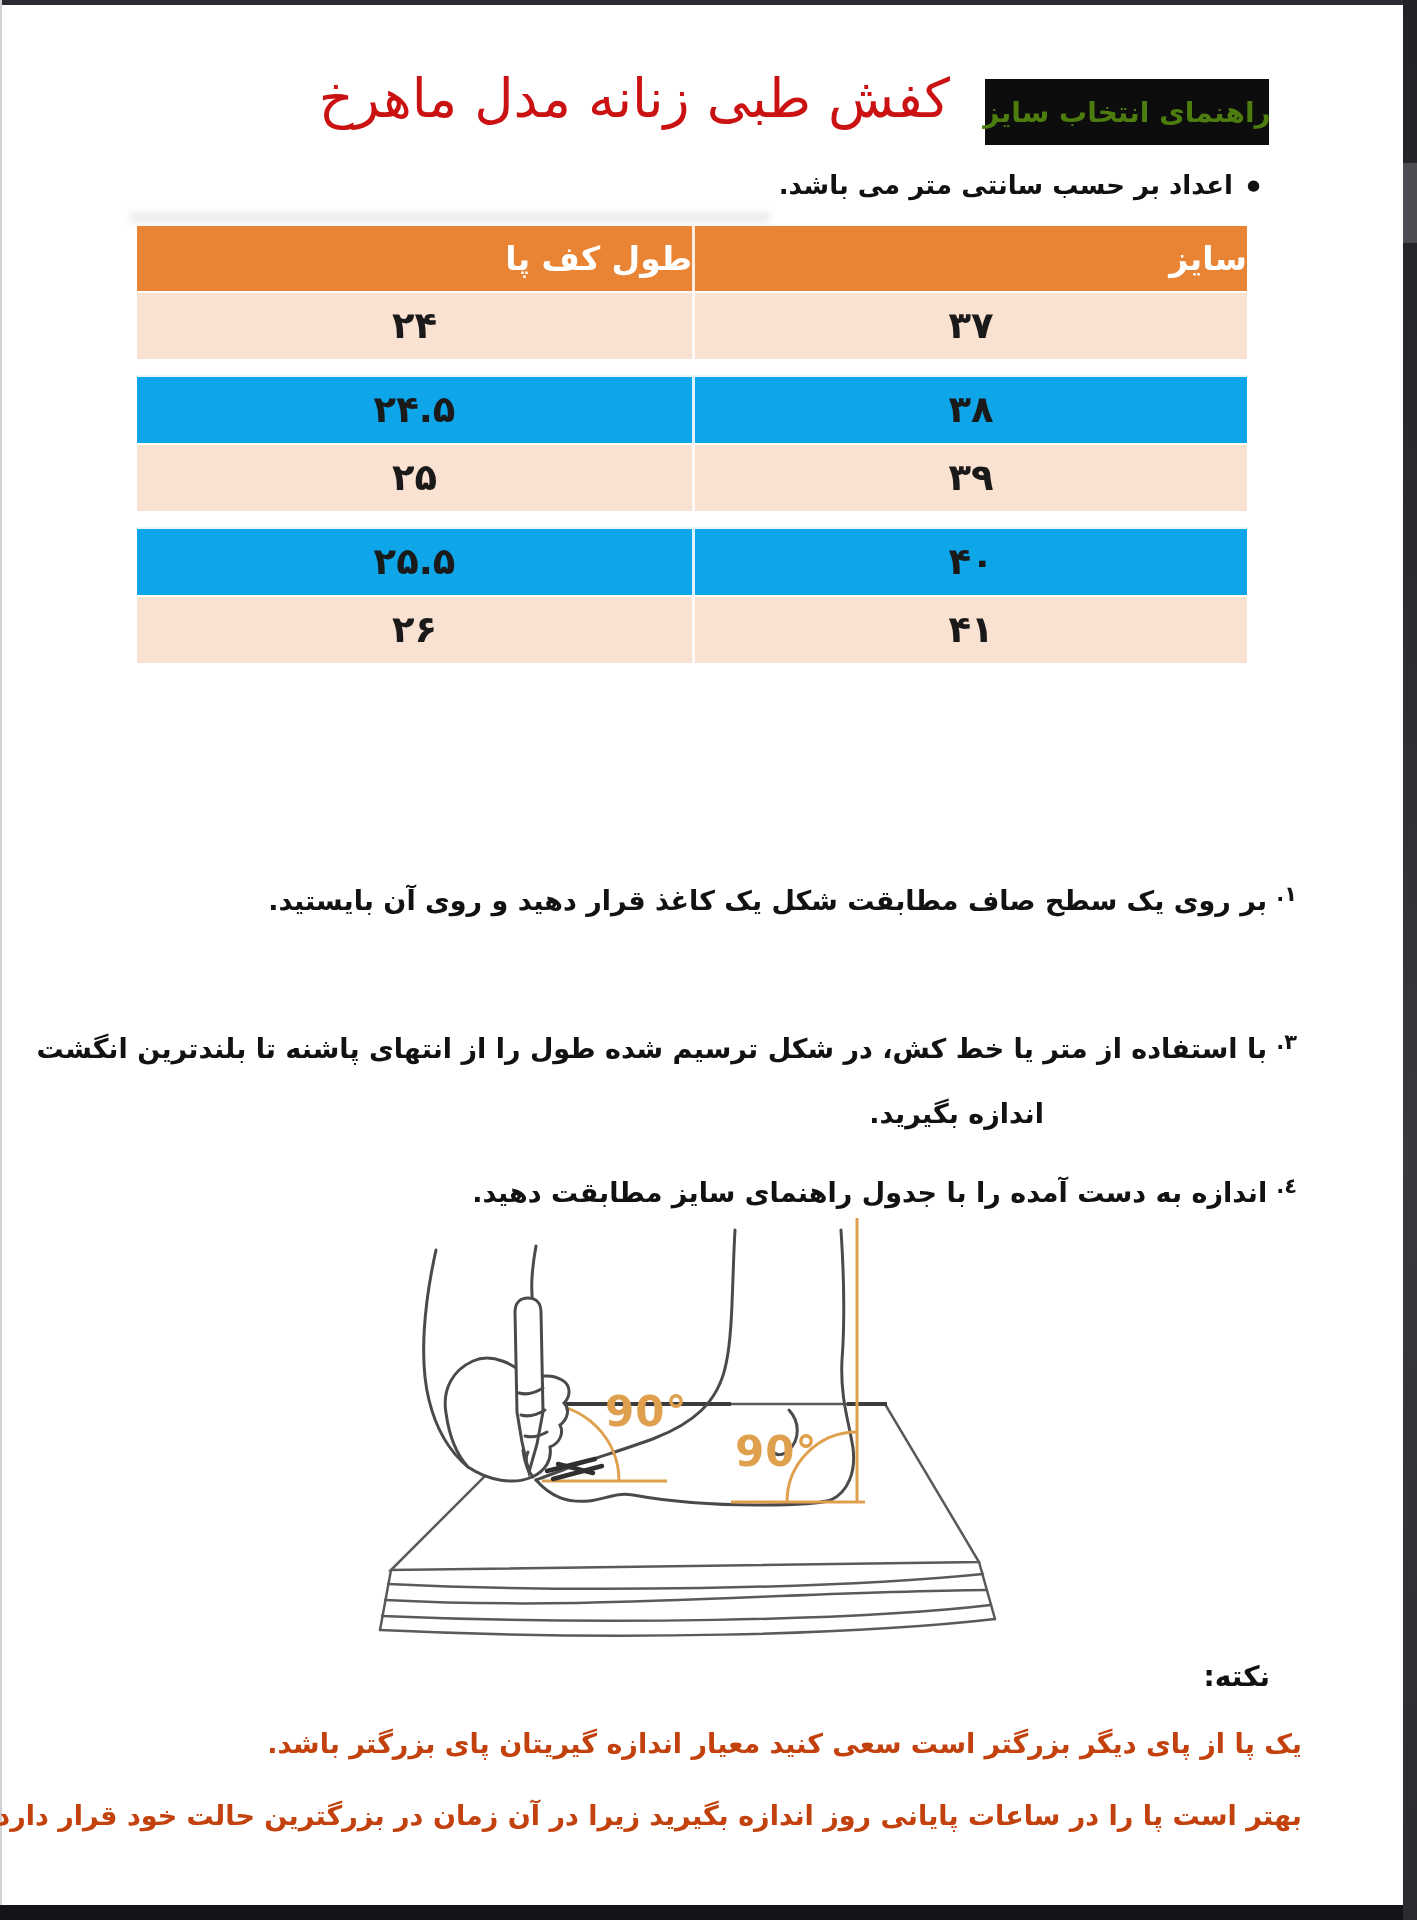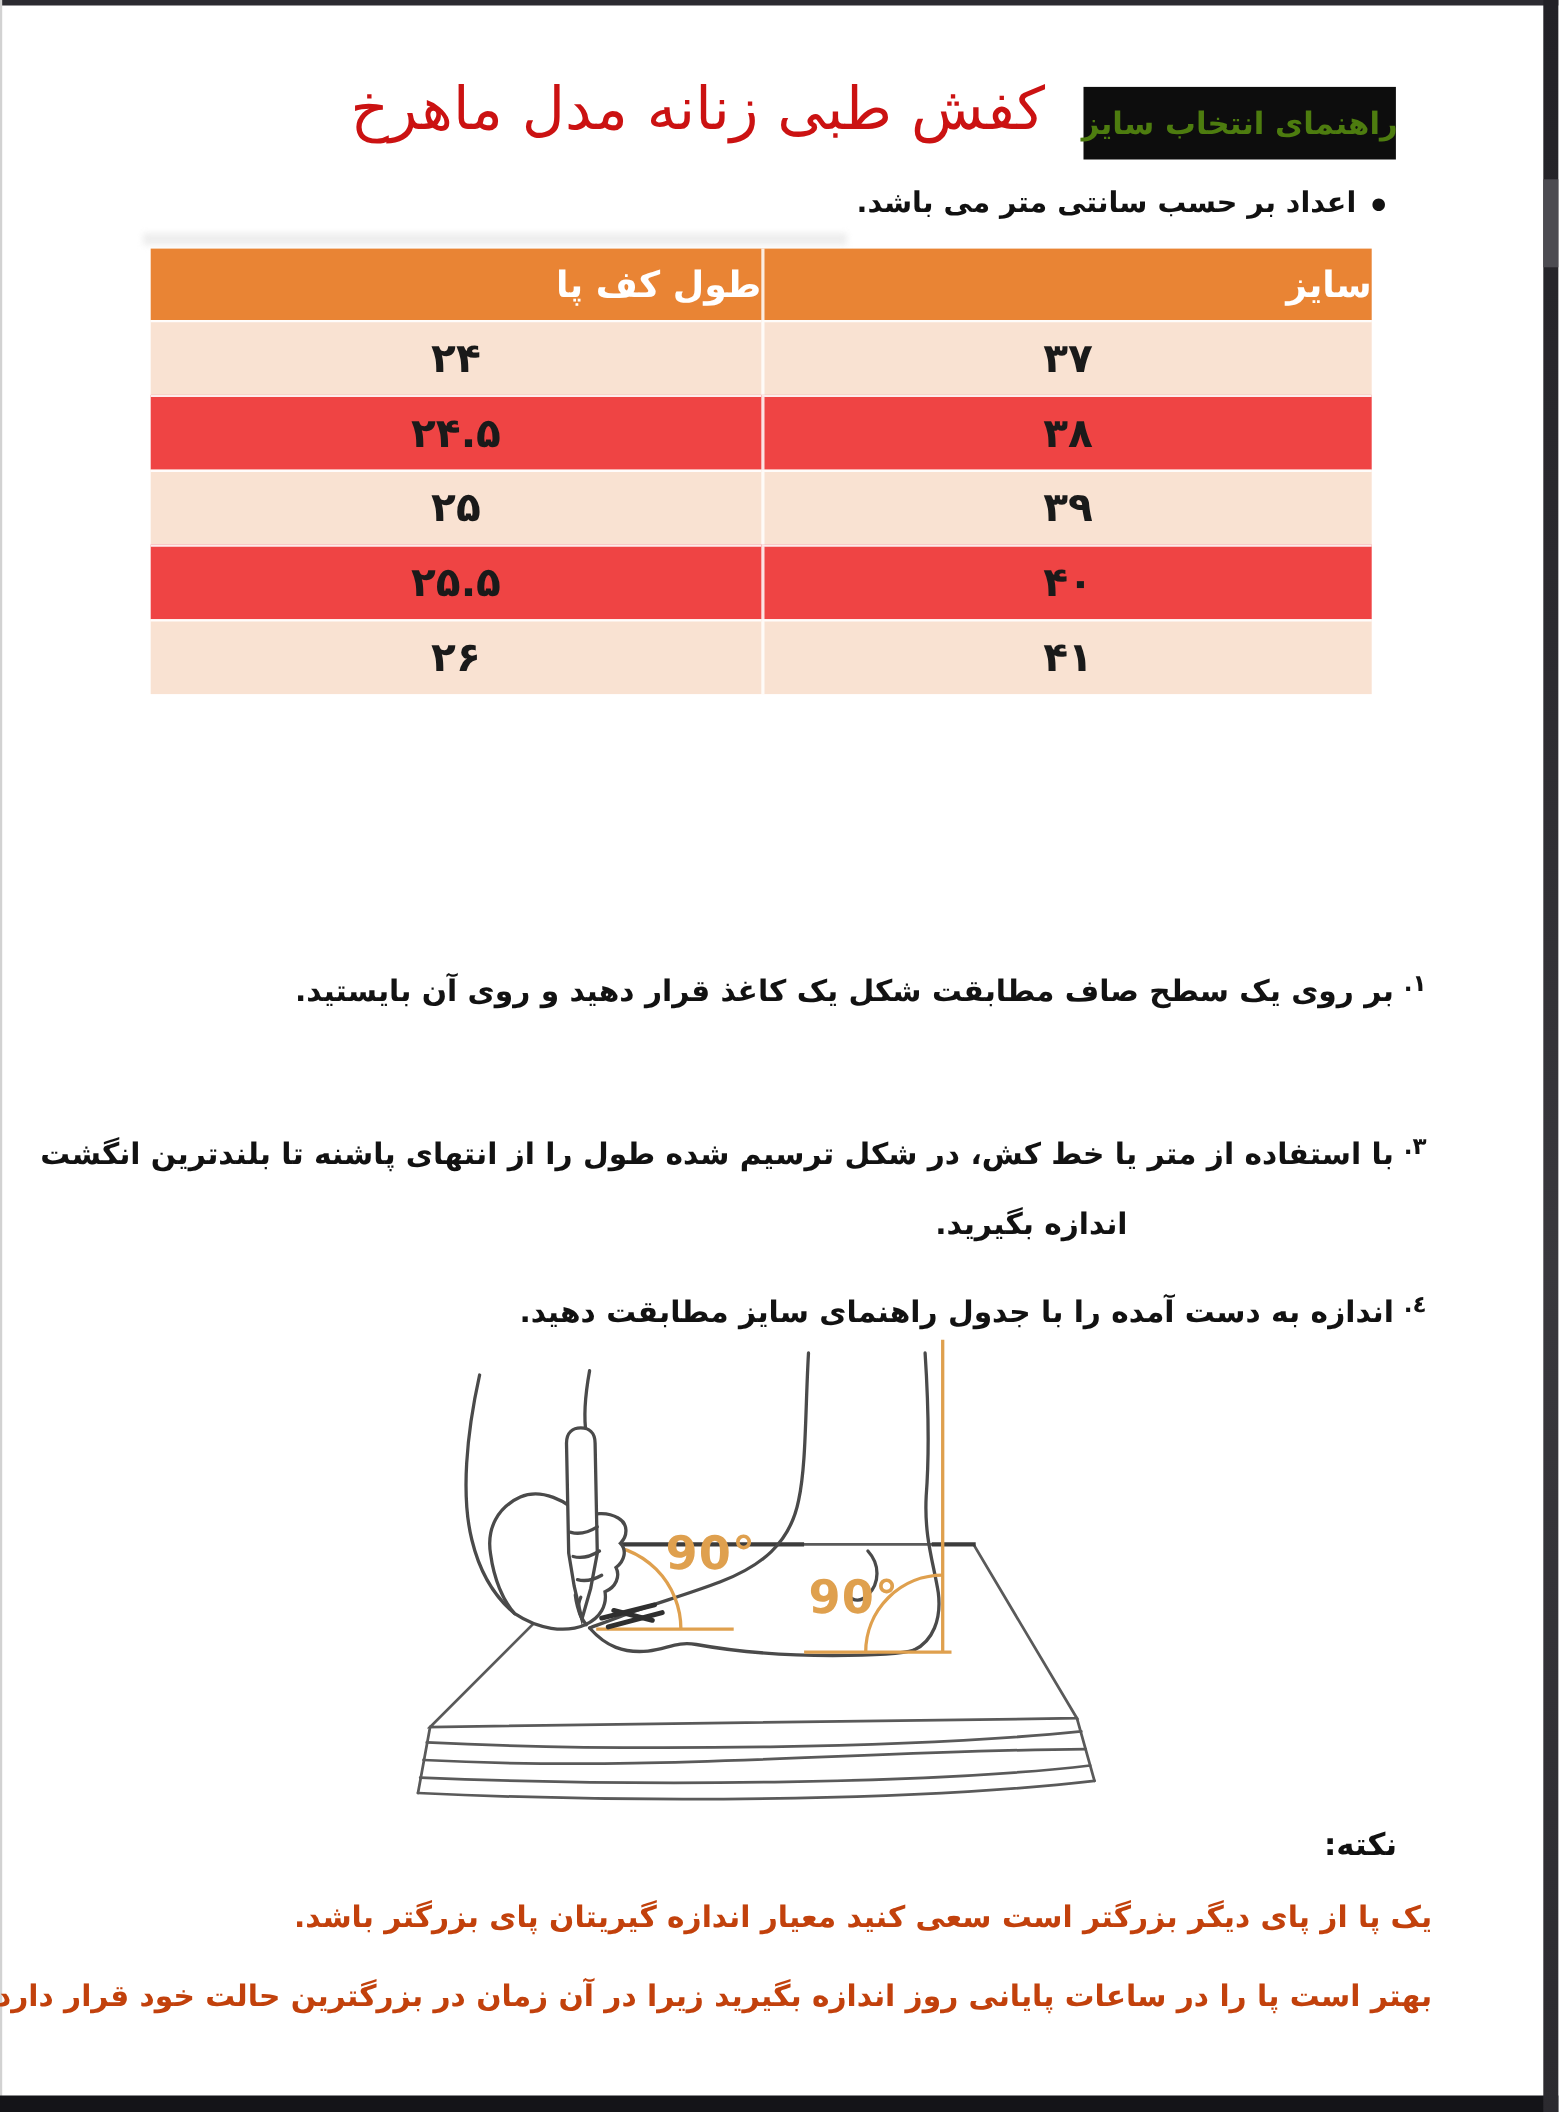--- a/index.html
+++ b/index.html
@@ -41,31 +41,31 @@
     display:grid;grid-template-columns:1fr 1fr;
   }
   .tbl .th{
     background:#e98434;color:#ffffff;font-size:33px;font-weight:bold;
     height:65px;line-height:65px;text-align:right;
   }
   .tbl .td{
     font-size:37px;font-weight:bold;color:#1a1a1a;height:66px;line-height:66px;text-align:center;
   }
   .tbl .odd{background:#f9e2d2;}
-  .tbl .even{background:#ef4444;}
+  .tbl .even{background:#0ea5e9;margin-top:16px;}
   .tbl .sep{border-left:3px solid rgba(255,255,255,.85);}
   .tbl .rb{border-top:2px solid rgba(255,255,255,.9);}
 
   
   .instr{
     position:absolute;right:120px;direction:rtl;white-space:nowrap;
     font-size:27px;font-weight:bold;color:#121212;line-height:40px;
   }
   .instr .inum{font-size:21px;vertical-align:9px;margin-left:9px;}
-  .instr.cont{right:392px;}
+  .instr.cont{right:373px;}
 
   
   .note-title{position:absolute;top:1660px;right:147px;direction:rtl;
     font-size:28px;font-weight:bold;color:#111;}
   .note-line{position:absolute;right:115px;direction:rtl;white-space:nowrap;
     font-size:27px;font-weight:bold;color:#c2410c;line-height:40px;}
   .note-a{top:1724px;}
   .note-b{top:1796px;}
 
   

